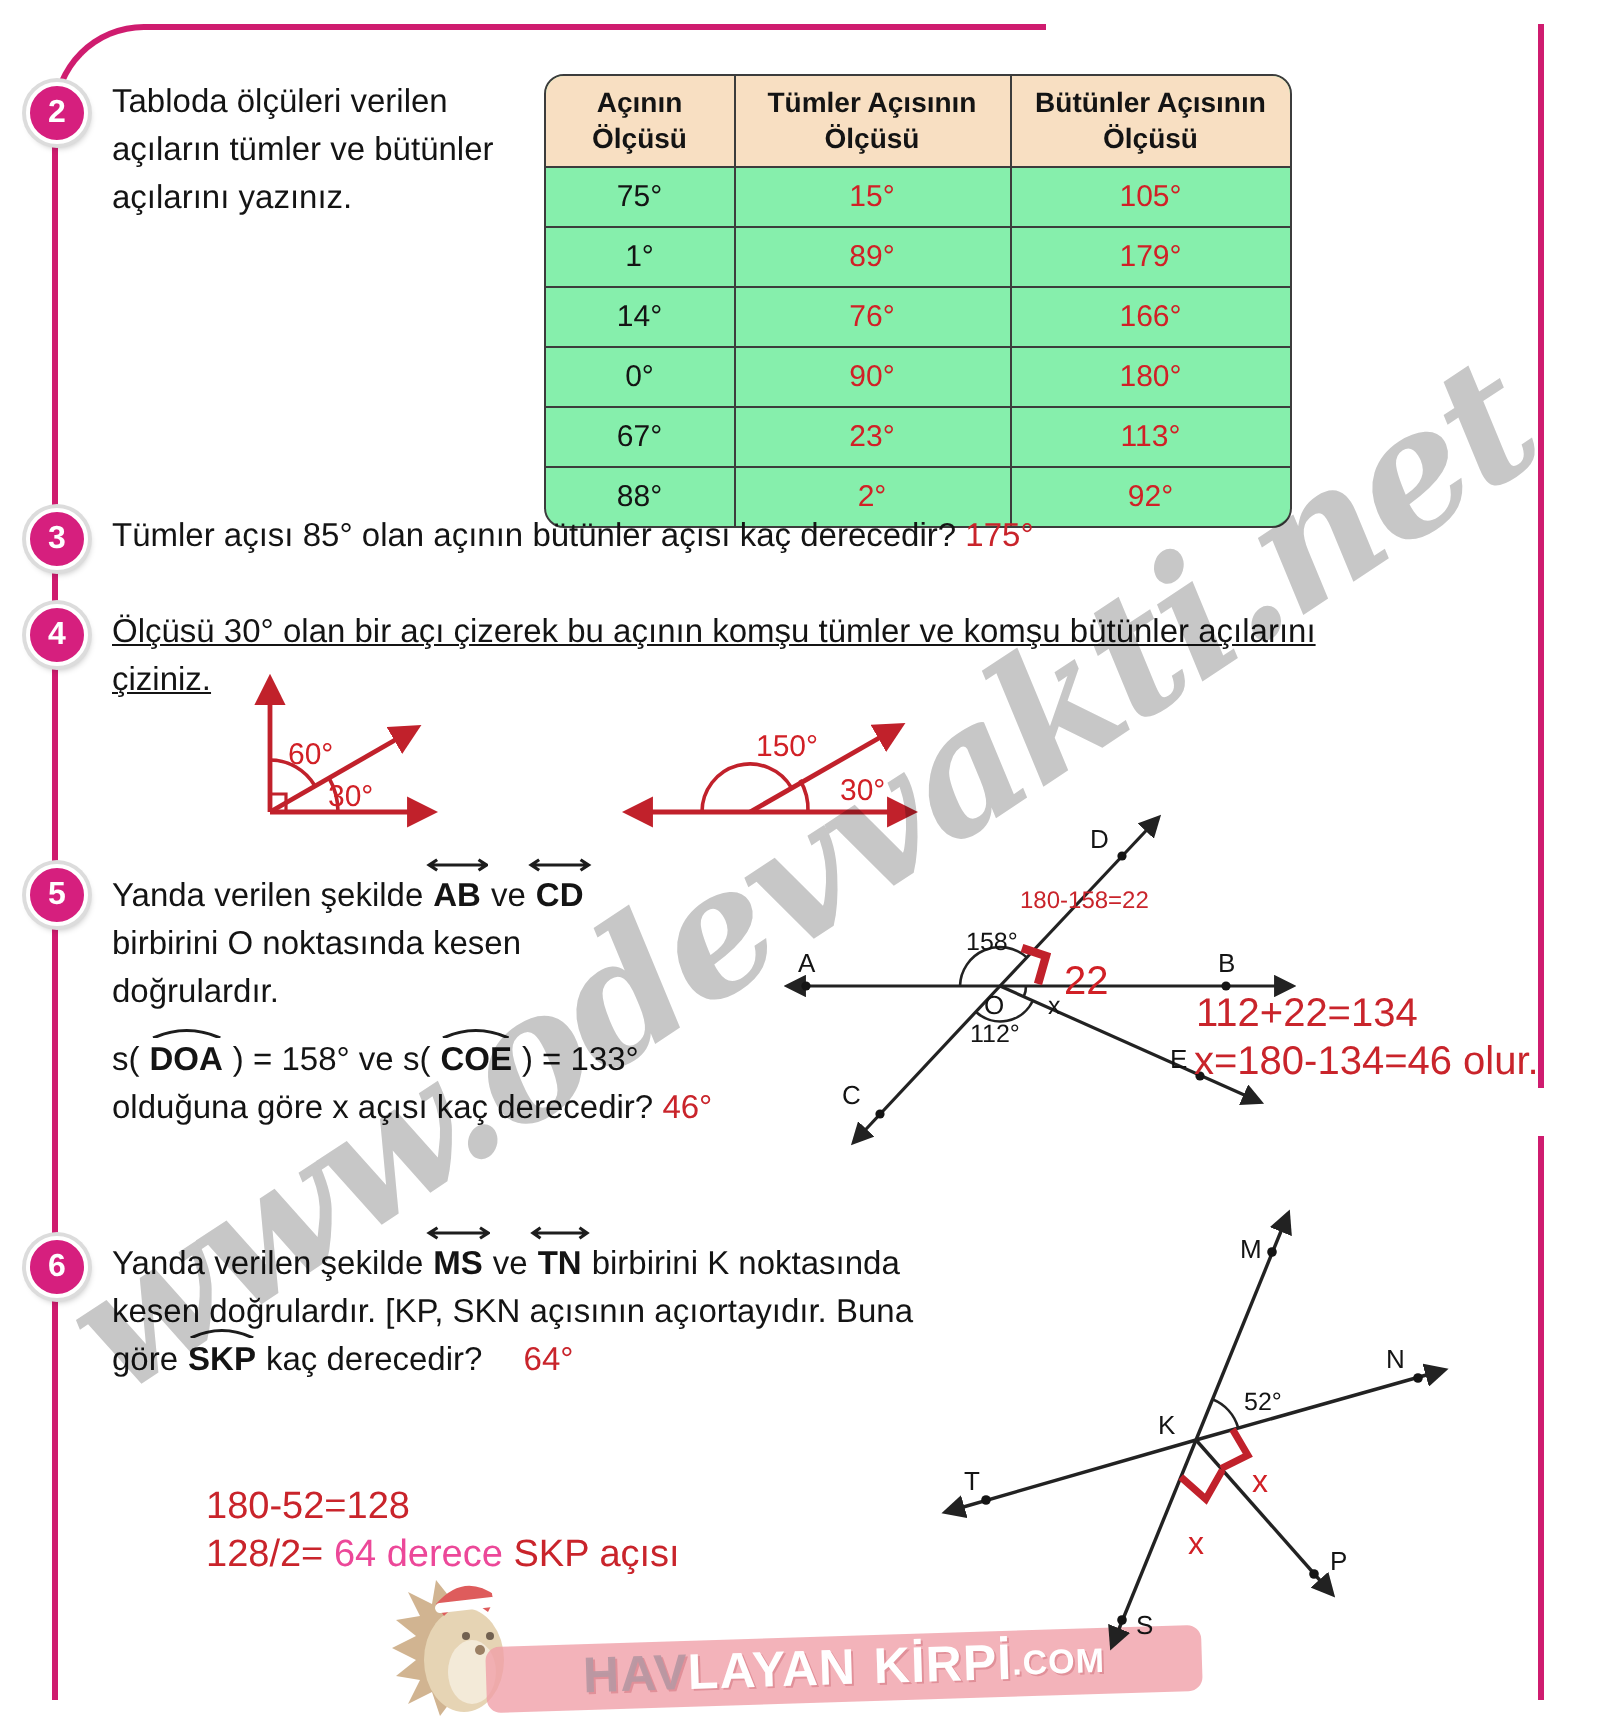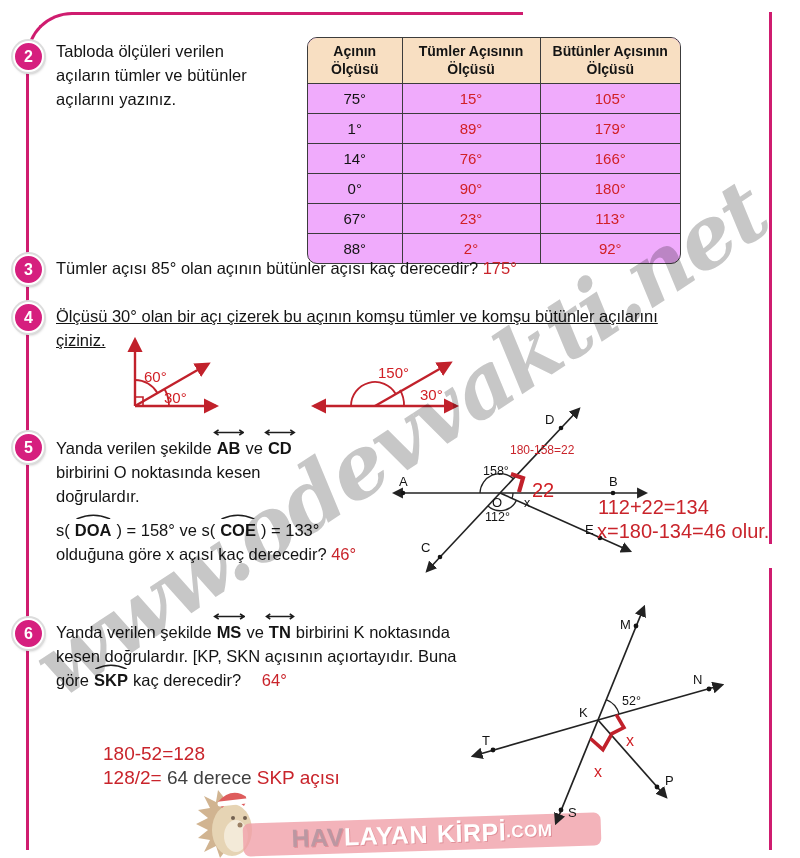--- a/index.html
+++ b/index.html
@@ -11,25 +11,25 @@
     border-left:3px solid #cf1c6f;border-top:3px solid #cf1c6f;border-top-left-radius:46px;}
   .frame-left{left:26px;top:110px;width:3px;height:740px;background:#cf1c6f;}
   .frame-right1{left:769px;top:12px;width:3px;height:532px;background:#cf1c6f;}
   .frame-right2{left:769px;top:568px;width:3px;height:282px;background:#cf1c6f;}
   
   .badge{width:27px;height:27px;border-radius:50%;background:#d61f7e;color:#fff;
     font-weight:bold;font-size:16px;display:flex;align-items:center;justify-content:center;
     border:2px solid #fff;box-shadow:0 0 0 2px #dcdcdc,1px 2px 3px rgba(0,0,0,.25);z-index:6;}
   .qtext{font-size:16.5px;line-height:24px;color:#141414;z-index:3;}
   .red{color:#c9242b;}
-  .blue{color:#404040;}
+  .blue{color:#ec4899;}
   .worktext{font-size:19px;line-height:24px;color:#c9242b;z-index:4;font-weight:500;}
   
-  .tablewrap{left:307px;top:37px;width:372px;border:1.5px solid #3c3c3c;border-radius:10px;
-    overflow:hidden;background:#f0abfc;z-index:3;}
+  .tablewrap{left:272px;top:37px;width:372px;border:1.5px solid #3c3c3c;border-radius:10px;
+    overflow:hidden;background:#86efac;z-index:3;}
   table.meas{border-collapse:collapse;width:100%;}
   table.meas th{background:#f8dfc2;font-size:14px;font-weight:bold;line-height:1.25;
     padding:5px 2px;border:1px solid #3c3c3c;}
   table.meas td{font-size:15px;text-align:center;height:27px;border:1px solid #3c3c3c;}
   table.meas tr>*:first-child{border-left:none;}
   table.meas tr>*:last-child{border-right:none;}
   table.meas tr:first-child>*{border-top:none;}
   table.meas tr:last-child>*{border-bottom:none;}
   .valred{color:#d12026;}
   

